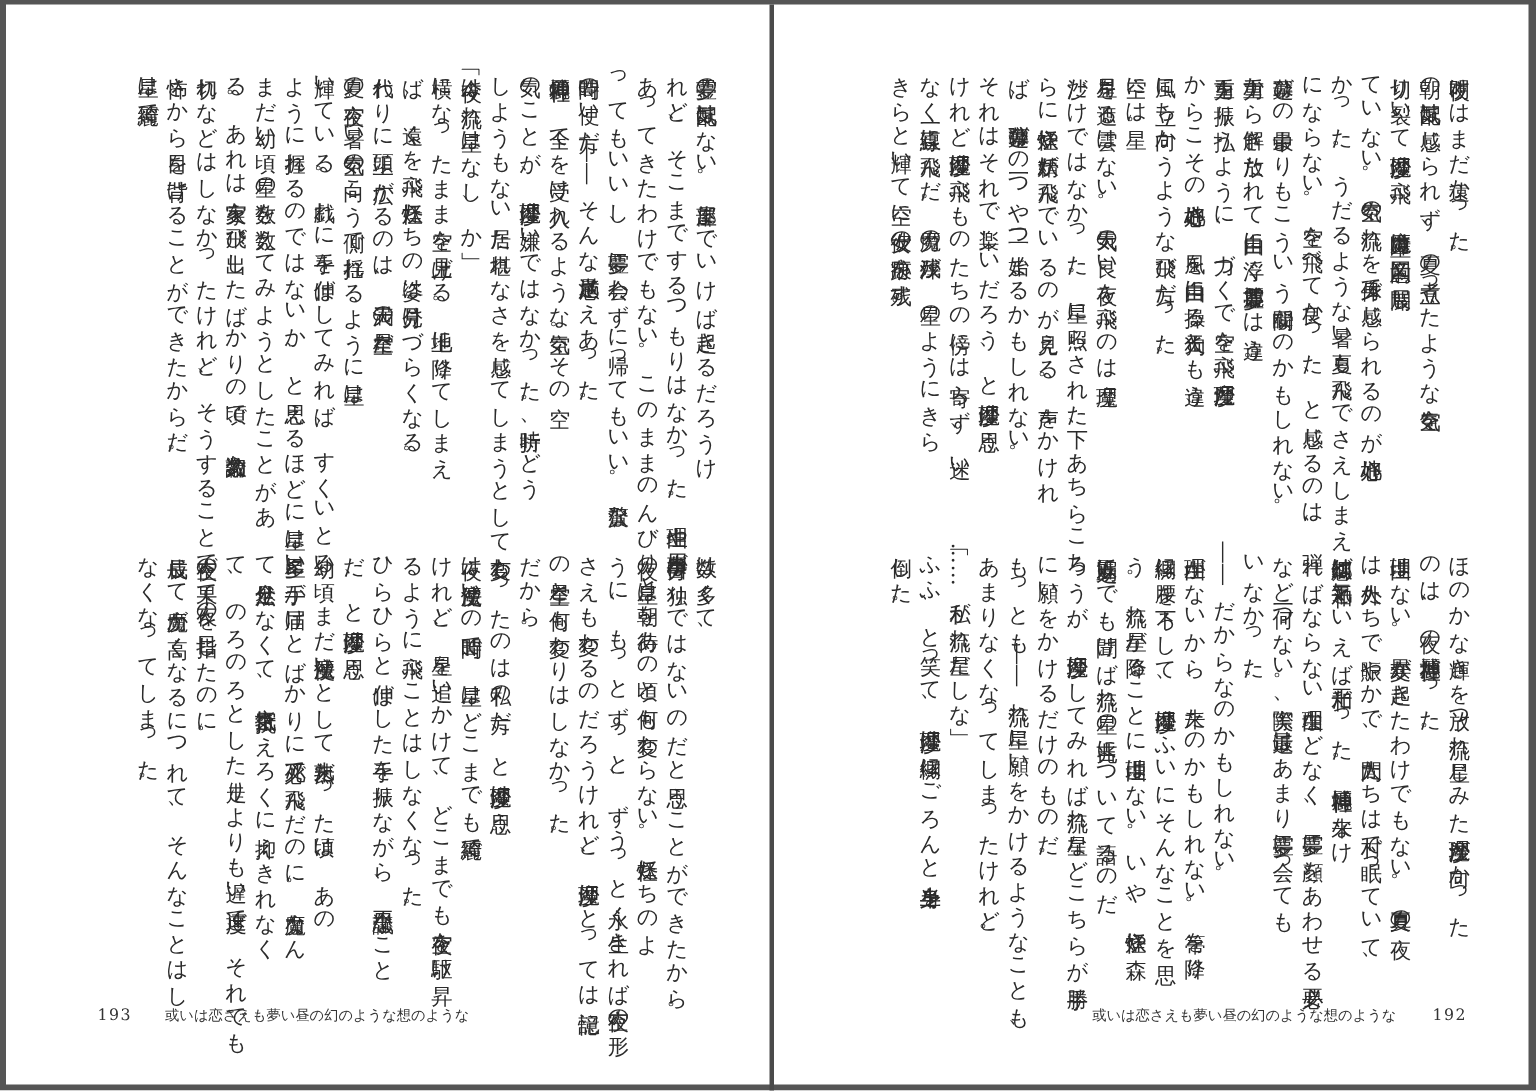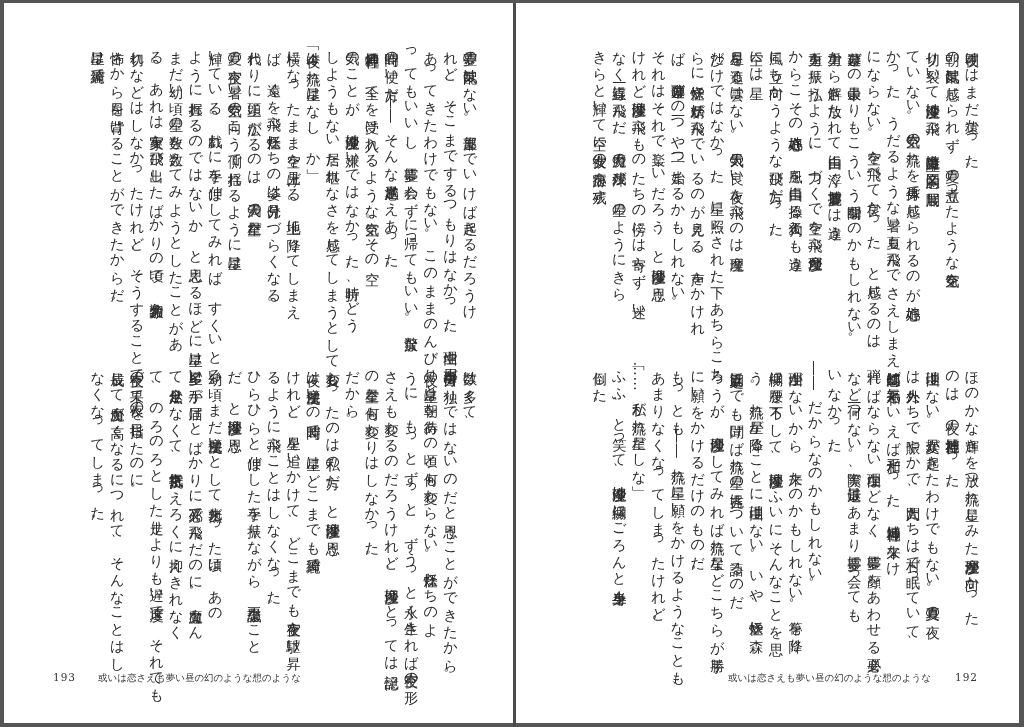--- a/index.html
+++ b/index.html
@@ -67,21 +67,21 @@
       font-size: 9.5px;
       color: #333;
       white-space: nowrap;
       font-family: "DejaVu Serif", "Liberation Serif", serif;
     }
     .footer .num {
       font-size: 10.5px;
       letter-spacing: 1px;
     }
     .footer-left { left: 45px; }
-    .footer-left .num { margin-right: 22px; }
+    .footer-left .num { margin-right: 22px; margin-left: 12px; }
     .footer-right { right: 45px; }
     .footer-right .num { margin-left: 24px; }
   </style>
 </head>
 <body>
 
 <div class="spread">
   <div class="gutter"></div>
 
   <div class="page page-left">

